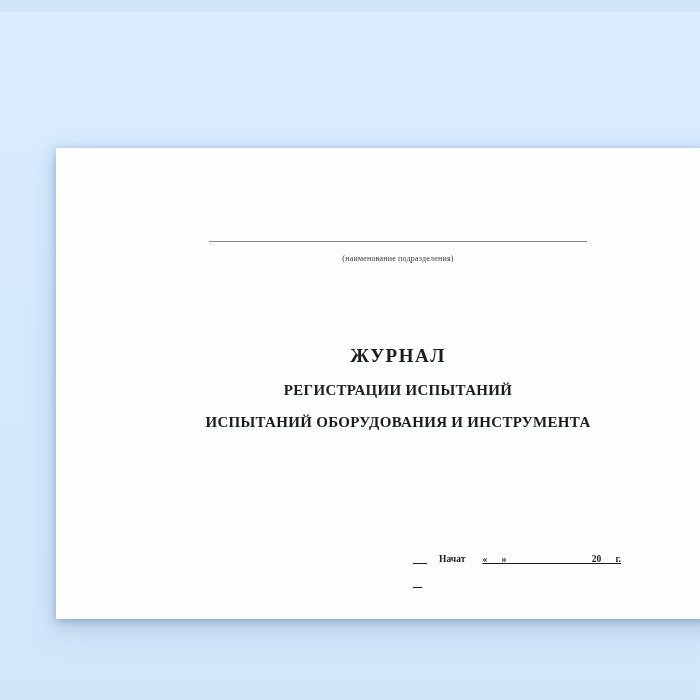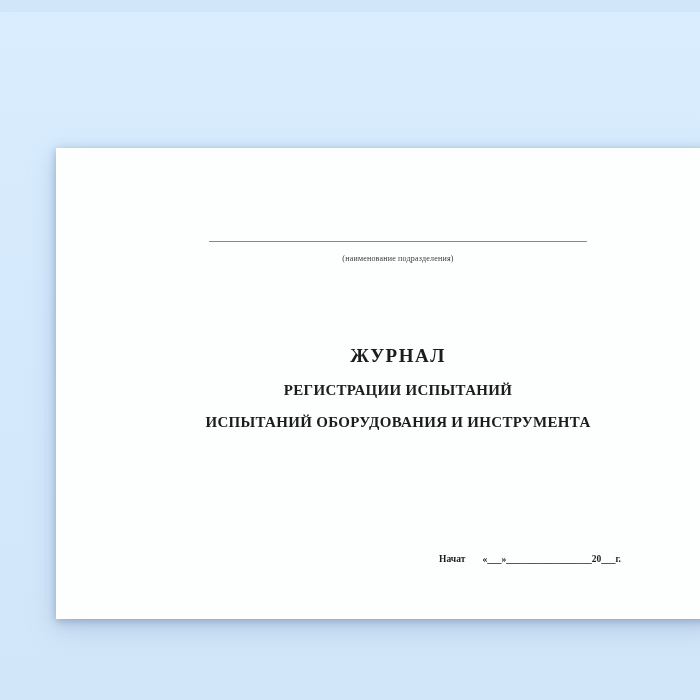--- a/index.html
+++ b/index.html
@@ -56,20 +56,21 @@
     font-weight: bold;
     letter-spacing: 0.3px;
     line-height: 20px;
   }
   .dates-block {
     position: absolute;
     top: 357px;
     right: 59px;
     text-align: left;
     color: #1c1c1c;
+    text-decoration: underline;
   }
   .date-row {
     font-size: 9.5px;
     font-weight: bold;
     line-height: 12px;
     margin-bottom: 9px;
     white-space: pre;
   }
   .date-label {
     display: inline-block;

